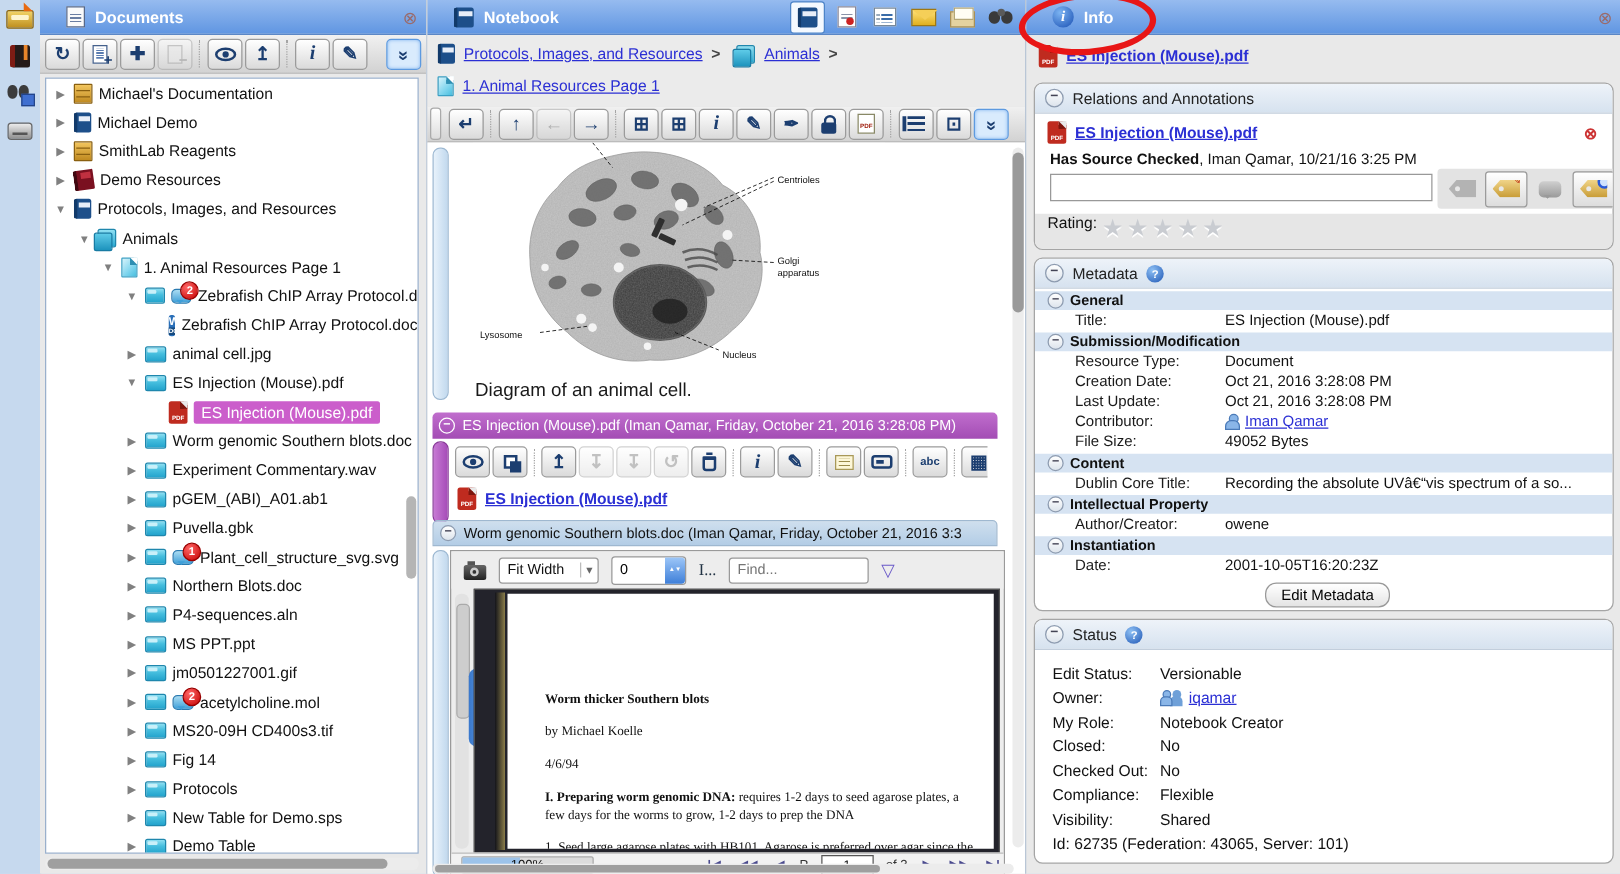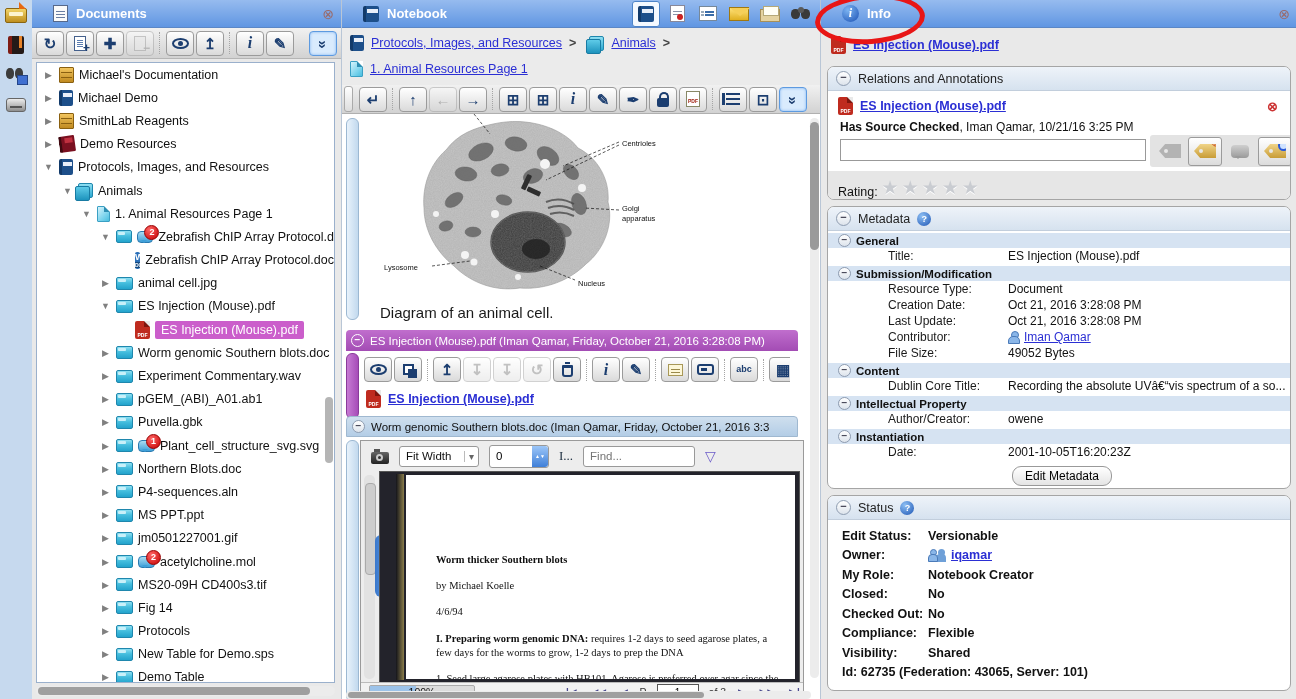--- a/index.html
+++ b/index.html
@@ -191,38 +191,38 @@
   .pagein{width:36px;height:12px;border:1px solid #555;font-size:10px;text-align:center;}
   
   #info-filelink{position:absolute;left:10px;top:36px;display:flex;align-items:center;gap:7px;font-weight:bold;font-size:12.5px;}
   .ibox{position:absolute;left:6px;width:464px;background:#fff;border:1px solid #a5a5a5;border-radius:7px;overflow:hidden;box-sizing:border-box;}
   .ibox-header{height:23px;background:linear-gradient(#eef3f9,#d6e2ef);border-bottom:1px solid #c2cedc;
      display:flex;align-items:center;gap:7px;padding-left:8px;font-size:12.5px;color:#222;}
   #relbox{top:66px;height:134px;}
   #metabox{top:206px;height:283px;}
   #statusbox{top:495px;height:196px;}
   .band{height:15px;background:#d6e3f2;display:flex;align-items:center;gap:5px;padding-left:10px;font-weight:bold;font-size:11.5px;margin-top:2px;}
-  .mrow{display:flex;align-items:center;height:16px;font-size:12px;padding-left:28px;}
+  .mrow{display:flex;align-items:center;height:16px;font-size:12px;}
   .mlabel{padding-left:32px;width:152px;box-sizing:border-box;color:#1a1a1a;flex:none;}
   .mval{display:flex;align-items:center;gap:5px;color:#111;white-space:nowrap;}
   .vlink{color:#2b2fd4;text-decoration:underline;cursor:pointer;}
-  .srow{display:flex;align-items:center;height:19.5px;font-size:12.5px;font-weight:bold;}
+  .srow{display:flex;align-items:flex-end;height:19.5px;font-size:12.5px;}
   .slabel{padding-left:14px;width:100px;box-sizing:border-box;flex:none;}
   .sval{display:flex;align-items:center;gap:6px;}
   .id-line{padding-left:14px;}
   #edit-meta-btn{margin:6px 0 0 184px;height:20px;padding:0 12px;background:linear-gradient(#fff,#e4e4e4);
      border:1px solid #999;border-radius:9px;font-size:12px;cursor:pointer;}
   #rel-item{position:absolute;left:10px;top:30px;display:flex;align-items:center;gap:7px;font-weight:bold;font-size:12.5px;width:440px;}
   #rel-remove{margin-left:auto;color:#c33;font-size:13px;cursor:pointer;}
   #rel-desc{position:absolute;left:12px;top:53px;font-size:12px;}
   #rel-input{position:absolute;left:12px;top:72px;width:300px;height:18px;border:1px solid #999;}
   #rel-btns{position:absolute;left:322px;top:68px;height:32px;display:flex;align-items:center;gap:2px;background:#e3e3e3;padding:0 4px;border-radius:3px;}
   .annbtn{width:32px;height:27px;display:inline-flex;align-items:center;justify-content:center;cursor:pointer;}
   .annbtn.boxed{background:linear-gradient(#fff,#dcdcdc);border:1px solid #9b9b9b;border-radius:3px;}
-  #rating-band{position:absolute;left:0;right:0;top:104px;height:28px;background:#e6e6e6;display:flex;align-items:flex-end;padding-left:10px;gap:4px;font-size:12.5px;}
+  #rating-band{position:absolute;left:0;right:0;top:104px;height:28px;background:#e6e6e6;display:flex;align-items:flex-start;padding-left:10px;gap:4px;font-size:12.5px;}
   #stars{color:#c9ccd1;font-size:19px;letter-spacing:3px;text-shadow:0 1px 0 #fff;}
   #annot-ellipse{position:absolute;left:-6px;top:-6px;width:100px;height:40px;border:5px solid #e81616;border-radius:50%;transform:rotate(-4deg);z-index:60;pointer-events:none;}
 </style>
 </head>
 <body>
 
 <div id="rail">
     <div class="rail-btn">
       <span class="ric rail-import"></span>
     </div>

